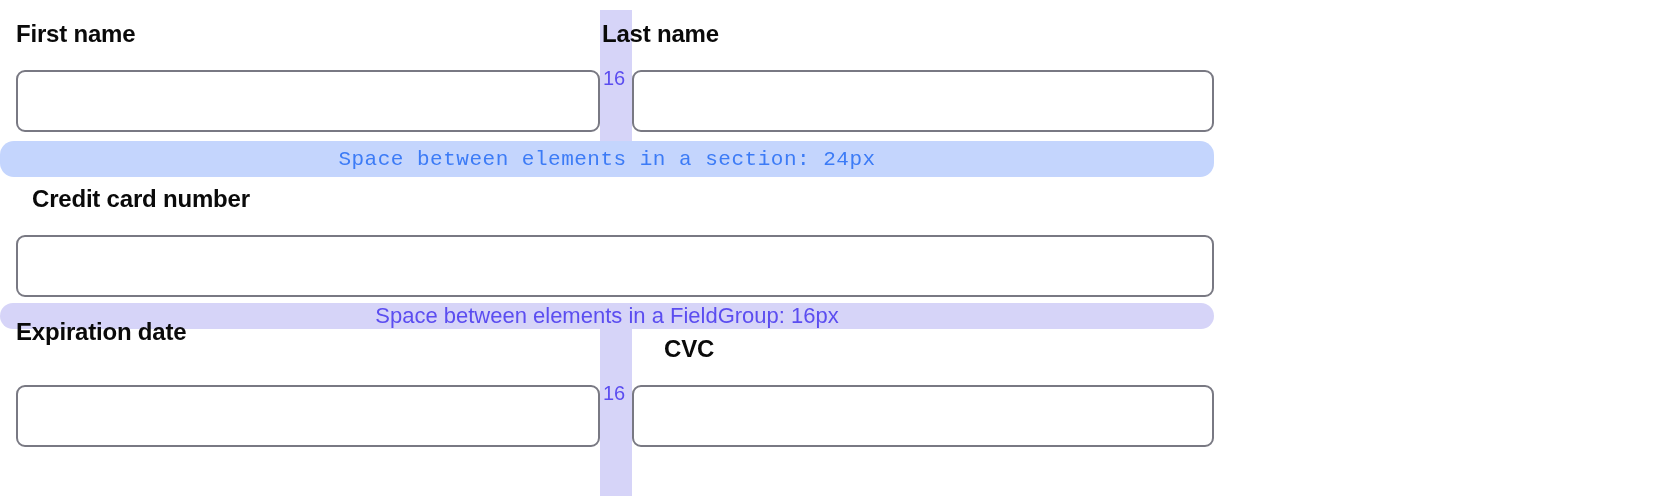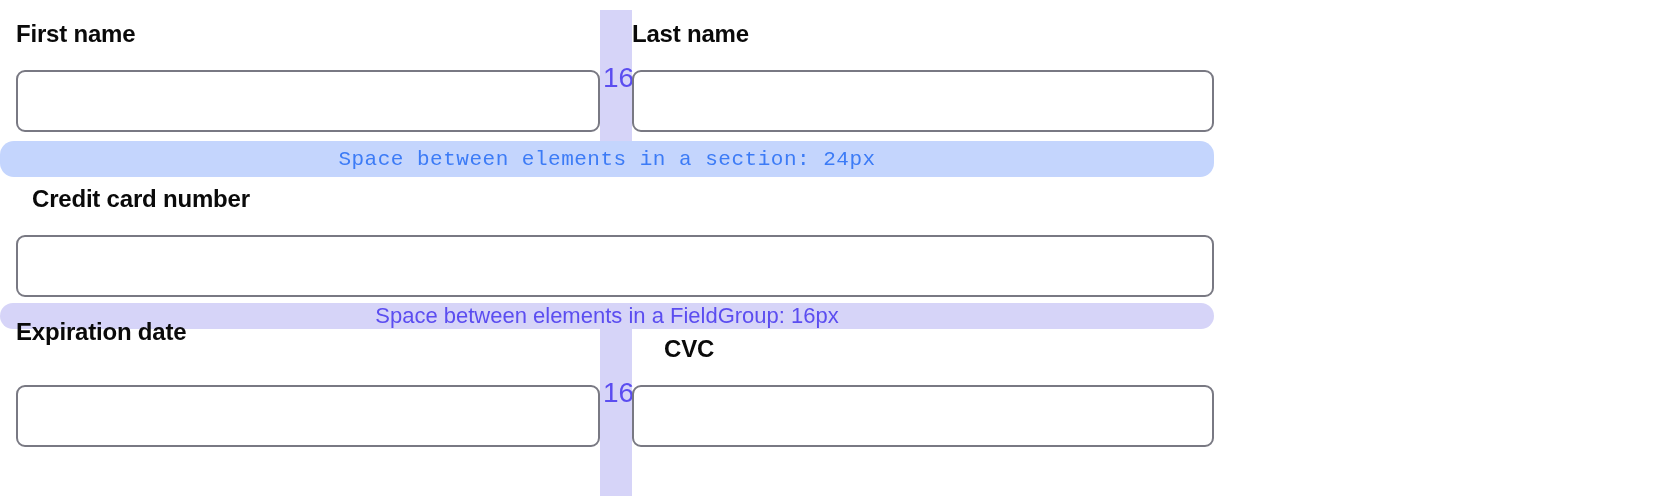--- a/index.html
+++ b/index.html
@@ -52,21 +52,21 @@
   
   .gap-strip {
     background: #d6d4f8;
   }
   .gap-strip-value {
     position: absolute;
     left: 0;
     width: 100%;
     text-align: left;
     font-family: "Liberation Sans", sans-serif;
-    font-size: 28px;
+    font-size: 20px;
     font-weight: 400;
     color: #5b4df0;
     line-height: 24px;
     white-space: nowrap;
   }
 
   
   .anno-bar {
     display: flex;
     align-items: center;
@@ -101,21 +101,21 @@
 <div id="page">
 
   <div class="abs gap-strip" style="left:600px; top:10px; width:32px; height:133px;">
     <span class="gap-strip-value" style="top:56px; left:3px;">16</span>
   </div>
 
   <label class="abs field-label" style="left:16px; top:21px;">First name</label>
 
   <input class="abs field-input" style="left: 16px; top: 70px; width: 584px;" type="text" value="">
 
-  <label class="abs field-label" style="left:632px; top:21px;">Last name</label>
+  <label class="abs field-label" style="left:602px; top:21px;">Last name</label>
 
   <input class="abs field-input" style="left: 632px; top: 70px; width: 582px;" type="text" value="">
 
   <div class="abs anno-bar anno-bar-section" style="left:0px; top:141px; width:1214px; height:36px;">
     <span class="anno-text">Space between elements in a section: 24px</span>
   </div>
 
   <label class="abs field-label" style="left:32px; top:186px;">Credit card number</label>
 
   <input class="abs field-input" style="left: 16px; top: 235px; width: 1198px;" type="text" value="">

